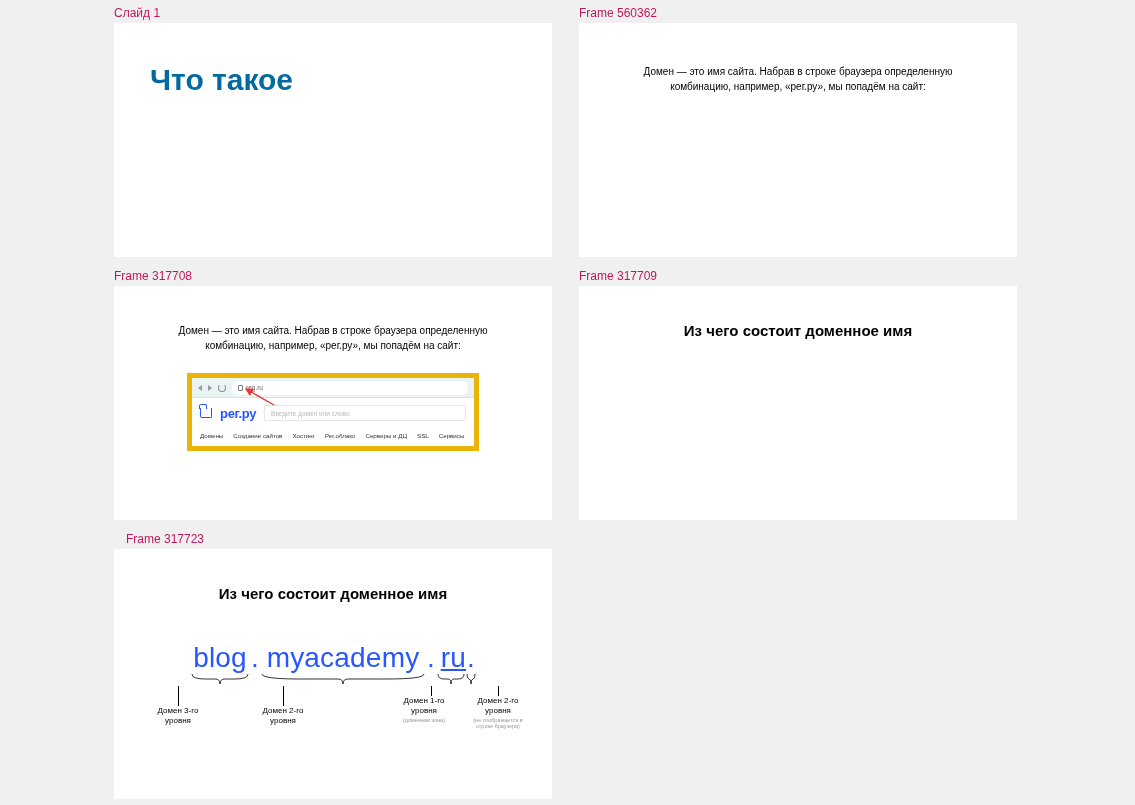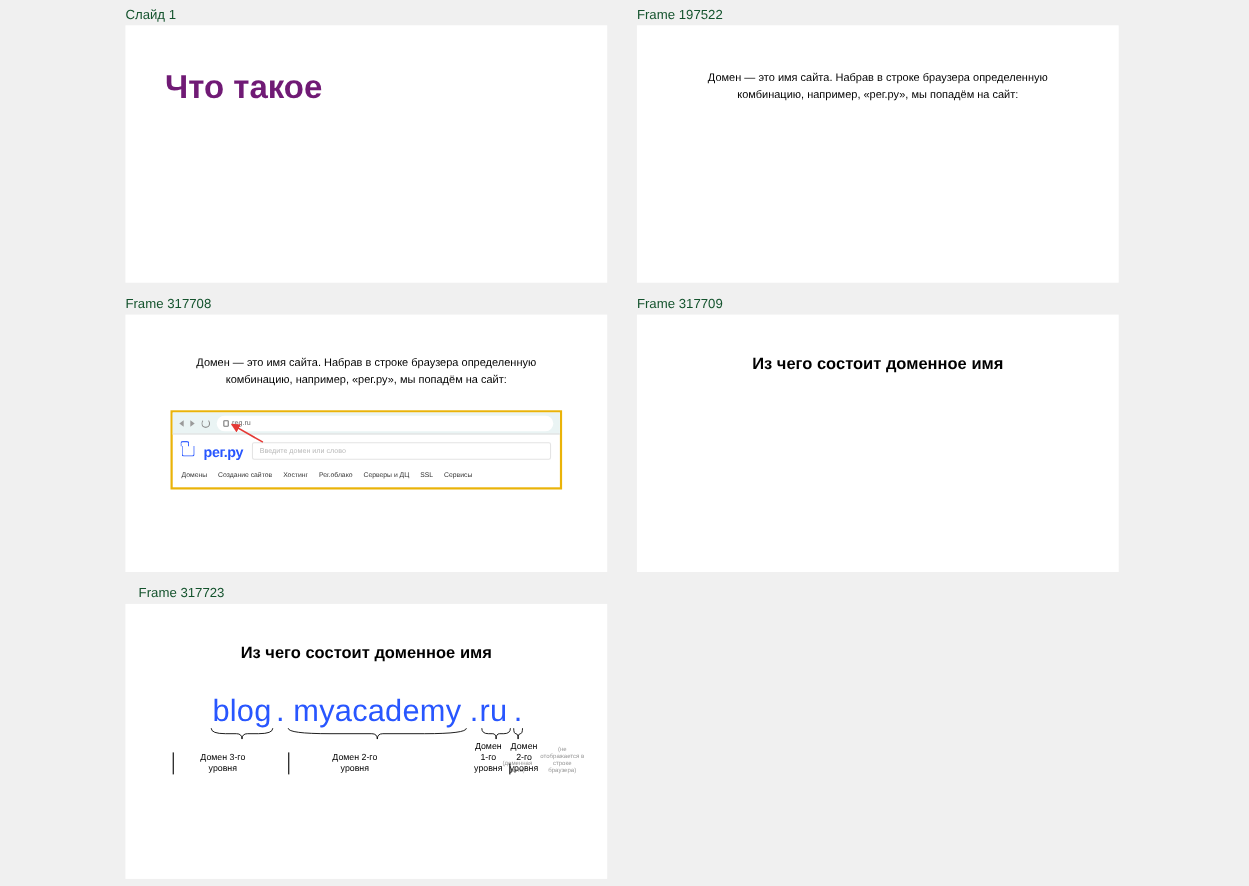--- a/index.html
+++ b/index.html
@@ -7,42 +7,42 @@
     width: 1135px;
     height: 805px;
     background: #f0f0f0;
     font-family: -apple-system, BlinkMacSystemFont, "Segoe UI", Arial, sans-serif;
     overflow: hidden;
     position: relative;
   }
   .frame-label {
     position: absolute;
     font-size: 12px;
-    color: #14532d;
+    color: #be185d;
     font-weight: 400;
   }
   .slide {
     position: absolute;
     background: #fff;
     overflow: hidden;
   }
   
   .s1 { left: 114px; top: 23px; width: 438px; height: 234px; padding: 40px 36px; }
-  .s1 .title { font-size: 30px; font-weight: 800; line-height: 1.1; color: #701a75; }
+  .s1 .title { font-size: 30px; font-weight: 800; line-height: 1.1; color: #0369a1; }
   .s1 .sub { font-size: 13px; font-weight: 500; color: #000; margin-top: 14px; line-height: 1.35; max-width: 260px; }
   
   .s2 { left: 579px; top: 23px; width: 438px; height: 234px; }
   .s2 .desc { font-size: 10px; color: #000; text-align: center; margin: 42px auto 0; max-width: 330px; line-height: 1.45; }
   
   .s3 { left: 114px; top: 286px; width: 438px; height: 234px; }
   .s3 .desc { font-size: 10px; color: #000; text-align: center; margin: 38px auto 0; max-width: 330px; line-height: 1.45; }
   .browser {
     margin: 20px auto 0;
-    width: 356px;
-    border: 2px solid #eab308;
+    width: 292px;
+    border: 5px solid #eab308;
     background: #fff;
   }
   .addr-bar {
     display: flex;
     align-items: center;
     background: #eaf4f4;
     height: 20px;
     padding: 0 6px;
     gap: 6px;
     border-bottom: 1px solid #e0e0e0;
@@ -106,21 +106,21 @@
     font-size: 6.2px;
     color: #333;
   }
   
   .s4 { left: 579px; top: 286px; width: 438px; height: 234px; }
   .s4 .heading { font-size: 15px; font-weight: 700; text-align: center; margin-top: 36px; color: #000; }
   
   .s5 { left: 114px; top: 549px; width: 438px; height: 250px; }
   .s5 .heading { font-size: 15px; font-weight: 700; text-align: center; margin-top: 36px; color: #000; }
   .domain-row {
-    margin-top: 28px;
+    margin-top: 40px;
     text-align: center;
     font-size: 28px;
     font-weight: 500;
     color: #2856ff;
     letter-spacing: 0.2px;
     display: flex;
     justify-content: center;
   }
   .domain-row span { display: inline-block; }
   .bracket-row {
@@ -131,29 +131,29 @@
   .bracket-row svg { display: block; }
   .labels-row {
     display: flex;
     justify-content: center;
     margin-top: 2px;
     font-size: 8px;
     color: #000;
     text-align: center;
     line-height: 1.25;
   }
-  .labels-row .cell { display: flex; flex-direction: row; align-items: flex-end; }
+  .labels-row .cell { display: flex; flex-direction: column; align-items: center; }
   .labels-row .note { font-size: 5.5px; color: #999; line-height: 1.15; margin-top: 1px; max-width: 56px; }
   .tick { width: 1px; background: #000; margin: 0 auto; }
 </style>
 </head>
 <body>
 
 <div class="frame-label" style="left:114px; top:6px;">Слайд 1</div>
-<div class="frame-label" style="left:579px; top:6px;">Frame 197522</div>
+<div class="frame-label" style="left:579px; top:6px;">Frame 560362</div>
 <div class="frame-label" style="left:114px; top:269px;">Frame 317708</div>
 <div class="frame-label" style="left:579px; top:269px;">Frame 317709</div>
 <div class="frame-label" style="left:114px; top:532px;margin-left:12px;">Frame 317723</div>
 
 <div class="slide s1">
   <div class="title">
     <span>Что такое</span><br>
   </div>
 </div>
 
@@ -202,21 +202,21 @@
   <div class="heading">Из чего состоит доменное имя</div>
 </div>
 
 <div class="slide s5">
   <div class="heading">Из чего состоит доменное имя</div>
   <div class="domain-row">
     <span style="width:60px; text-align:center;">blog</span>
     <span style="width:10px;">.</span>
     <span style="width:166px; text-align:center;">myacademy</span>
     <span style="width:10px;">.</span>
-    <span style="width:30px; text-align:left;">ru</span>
+    <span style="width:30px; text-align:right;text-decoration:underline;">ru</span>
     <span style="width:10px;">.</span>
   </div>
 
   <div class="bracket-row">
     <svg width="60" height="12">
         <path d="M2 2 Q2 7 15 7 L25 7 Q30 7 30 12 Q30 7 35 7 L45 7 Q58 7 58 2" fill="none" stroke="#000" stroke-width="0.8"></path>
       </svg>
     <svg width="10" height="12"></svg>
     <svg width="166" height="12">
         <path d="M2 2 Q2 7 40 7 L78 7 Q83 7 83 12 Q83 7 88 7 L126 7 Q164 7 164 2" fill="none" stroke="#000" stroke-width="0.8"></path>

